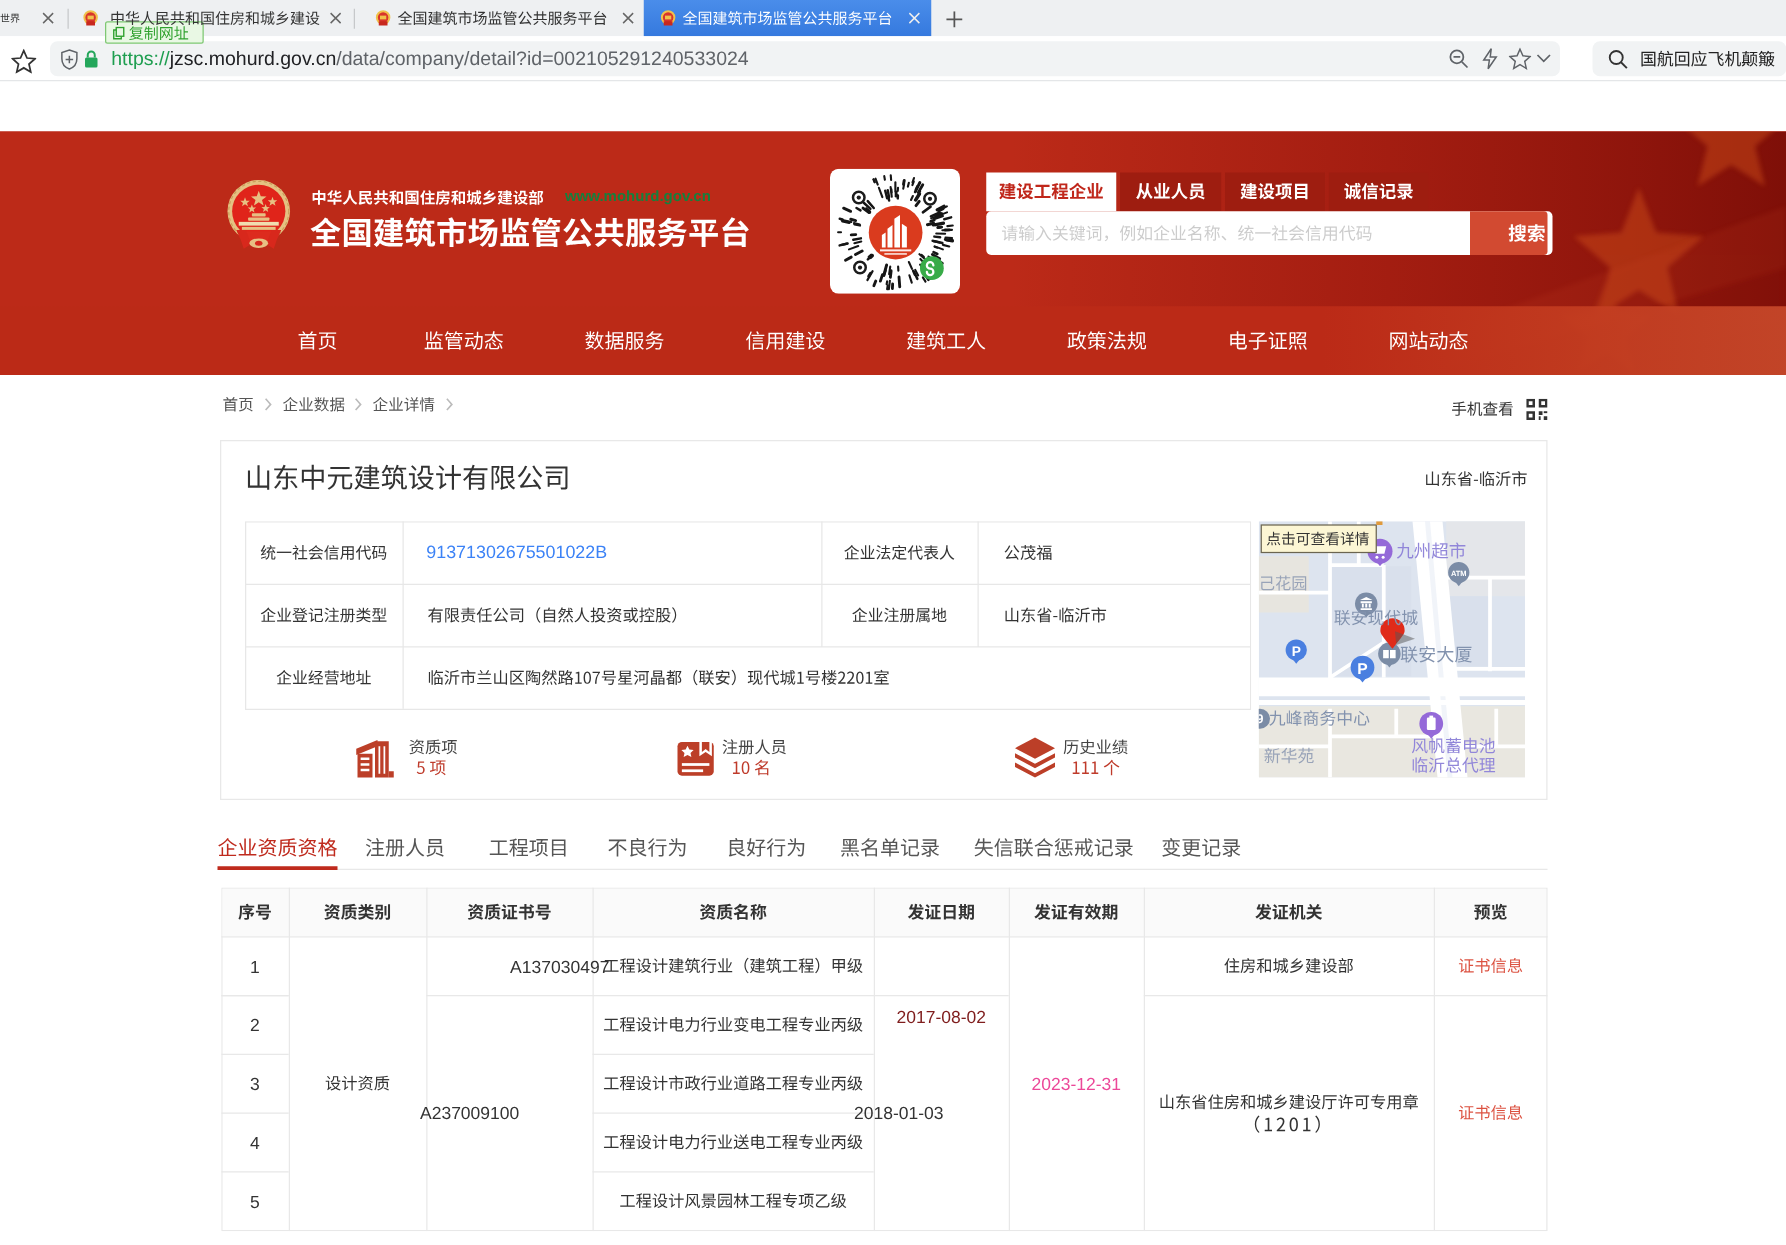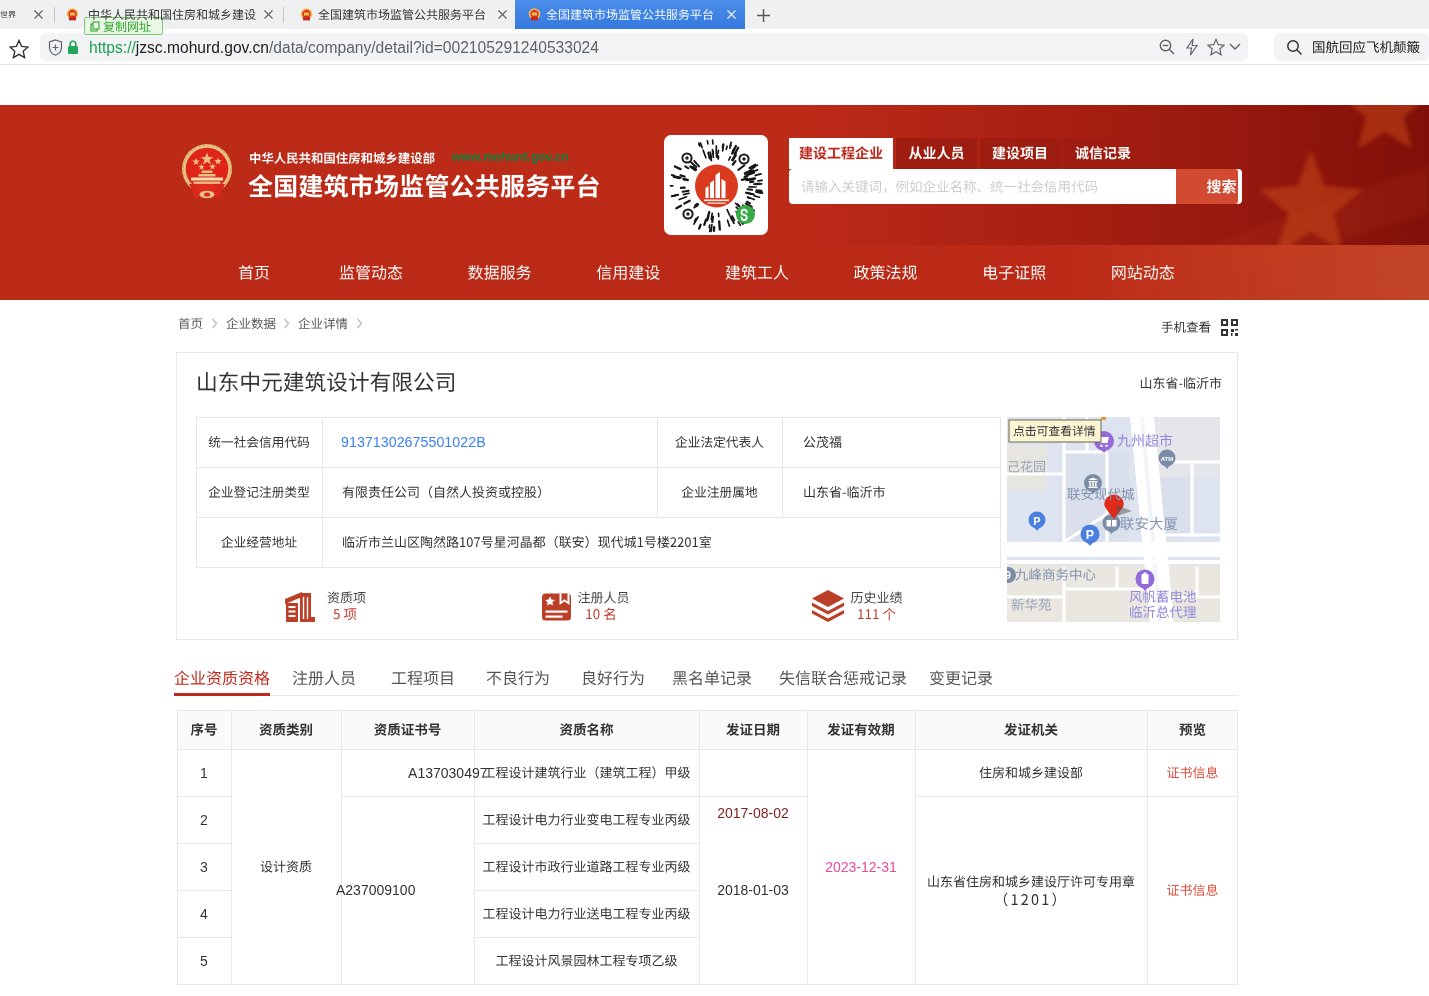--- a/index.html
+++ b/index.html
@@ -415,21 +415,21 @@
 </g>
     </svg>
     <div style="position:absolute;left:184px;top:764.5px;width:40px;text-align:center;font:14px 'Liberation Sans',sans-serif;color:#333;">1</div>
     <div style="position:absolute;left:184px;top:811.5px;width:40px;text-align:center;font:14px 'Liberation Sans',sans-serif;color:#333;">2</div>
     <div style="position:absolute;left:184px;top:858.5px;width:40px;text-align:center;font:14px 'Liberation Sans',sans-serif;color:#333;">3</div>
     <div style="position:absolute;left:184px;top:905.5px;width:40px;text-align:center;font:14px 'Liberation Sans',sans-serif;color:#333;">4</div>
     <div style="position:absolute;left:184px;top:952.5px;width:40px;text-align:center;font:14px 'Liberation Sans',sans-serif;color:#333;">5</div>
     <div style="position:absolute;left:327.5px;top:764.5px;width:160px;text-align:right;font:14px 'Liberation Sans',sans-serif;color:#333;">A137030497</div>
     <div style="position:absolute;left:336px;top:882.0px;width:160px;font:14px 'Liberation Sans',sans-serif;color:#333;">A237009100</div>
     <div style="position:absolute;left:673.0px;top:764.5px;width:160px;text-align:center;font:14px 'Liberation Sans',sans-serif;color:#7f1d1d;margin-top:40px;">2017-08-02</div>
-    <div style="position:absolute;left:673.0px;top:882.0px;width:160px;text-align:center;font:14px 'Liberation Sans',sans-serif;color:#333;">2018-01-03</div>
+    <div style="position:absolute;left:639px;top:882.0px;width:160px;text-align:center;font:14px 'Liberation Sans',sans-serif;color:#333;">2018-01-03</div>
     <div style="position:absolute;left:781.0px;top:858.5px;width:160px;text-align:center;font:14px 'Liberation Sans',sans-serif;color:#ec4899;">2023-12-31</div>
 <svg width="1429" height="996" style="position:absolute;left:0;top:0;pointer-events:none">
 <defs>
 <path id="r0" d="M457 835V590H275V813H197V590H51V517H197V-15H922V58H275V517H457V200H801V517H950V590H801V824H723V590H532V835ZM723 517V269H532V517Z"></path>
 <path id="r1" d="M311 271V212C311 137 294 40 118 -26C134 -40 159 -67 169 -86C364 -8 388 114 388 210V271ZM231 578H461V469H231ZM536 578H768V469H536ZM231 744H461V637H231ZM536 744H768V637H536ZM629 271V-78H706V269C769 226 840 191 911 169C922 188 945 217 962 233C843 264 723 328 646 406H845V808H157V406H357C280 327 160 260 45 227C62 211 84 184 95 164C227 211 366 301 449 406H559C597 356 647 310 703 271Z"></path>
 <path id="r2" d="M458 840V661H96V186H171V248H458V-79H537V248H825V191H902V661H537V840ZM171 322V588H458V322ZM825 322H537V588H825Z"></path>
 <path id="r3" d="M530 826V627C473 608 414 591 357 576C368 561 380 535 385 517C433 529 481 543 530 557V470C530 387 556 365 653 365C673 365 807 365 829 365C910 365 931 397 940 513C920 519 890 530 873 542C869 448 862 431 823 431C794 431 681 431 660 431C613 431 605 437 605 470V581C721 619 831 664 913 716L856 773C794 730 704 689 605 652V826ZM325 842C260 733 154 628 46 563C63 549 90 521 102 507C142 535 183 569 223 607V337H298V685C334 727 368 772 395 817ZM52 222V149H460V-80H539V149H949V222H539V339H460V222Z"></path>
 <path id="r4" d="M457 837C454 683 460 194 43 -17C66 -33 90 -57 104 -76C349 55 455 279 502 480C551 293 659 46 910 -72C922 -51 944 -25 965 -9C611 150 549 569 534 689C539 749 540 800 541 837Z"></path>
 <path id="r5" d="M107 -85C132 -69 171 -58 474 32C470 49 465 82 465 102L193 26V274H496C554 73 670 -70 805 -69C878 -69 909 -30 921 117C901 123 872 138 855 153C849 47 839 6 808 5C720 4 628 113 575 274H903V345H556C545 393 537 444 534 498H829V788H116V57C116 15 89 -7 71 -17C83 -33 101 -65 107 -85ZM478 345H193V498H458C461 445 468 394 478 345ZM193 718H753V568H193Z"></path>
 <path id="r6" d="M587 150C682 80 804 -20 864 -80L935 -34C870 27 745 122 653 189ZM329 187C273 112 160 25 62 -28C79 -41 106 -65 121 -81C222 -23 335 70 407 157ZM89 628V556H280V318H48V245H956V318H720V556H920V628H720V831H643V628H357V831H280V628ZM357 318V556H643V318Z"></path>

